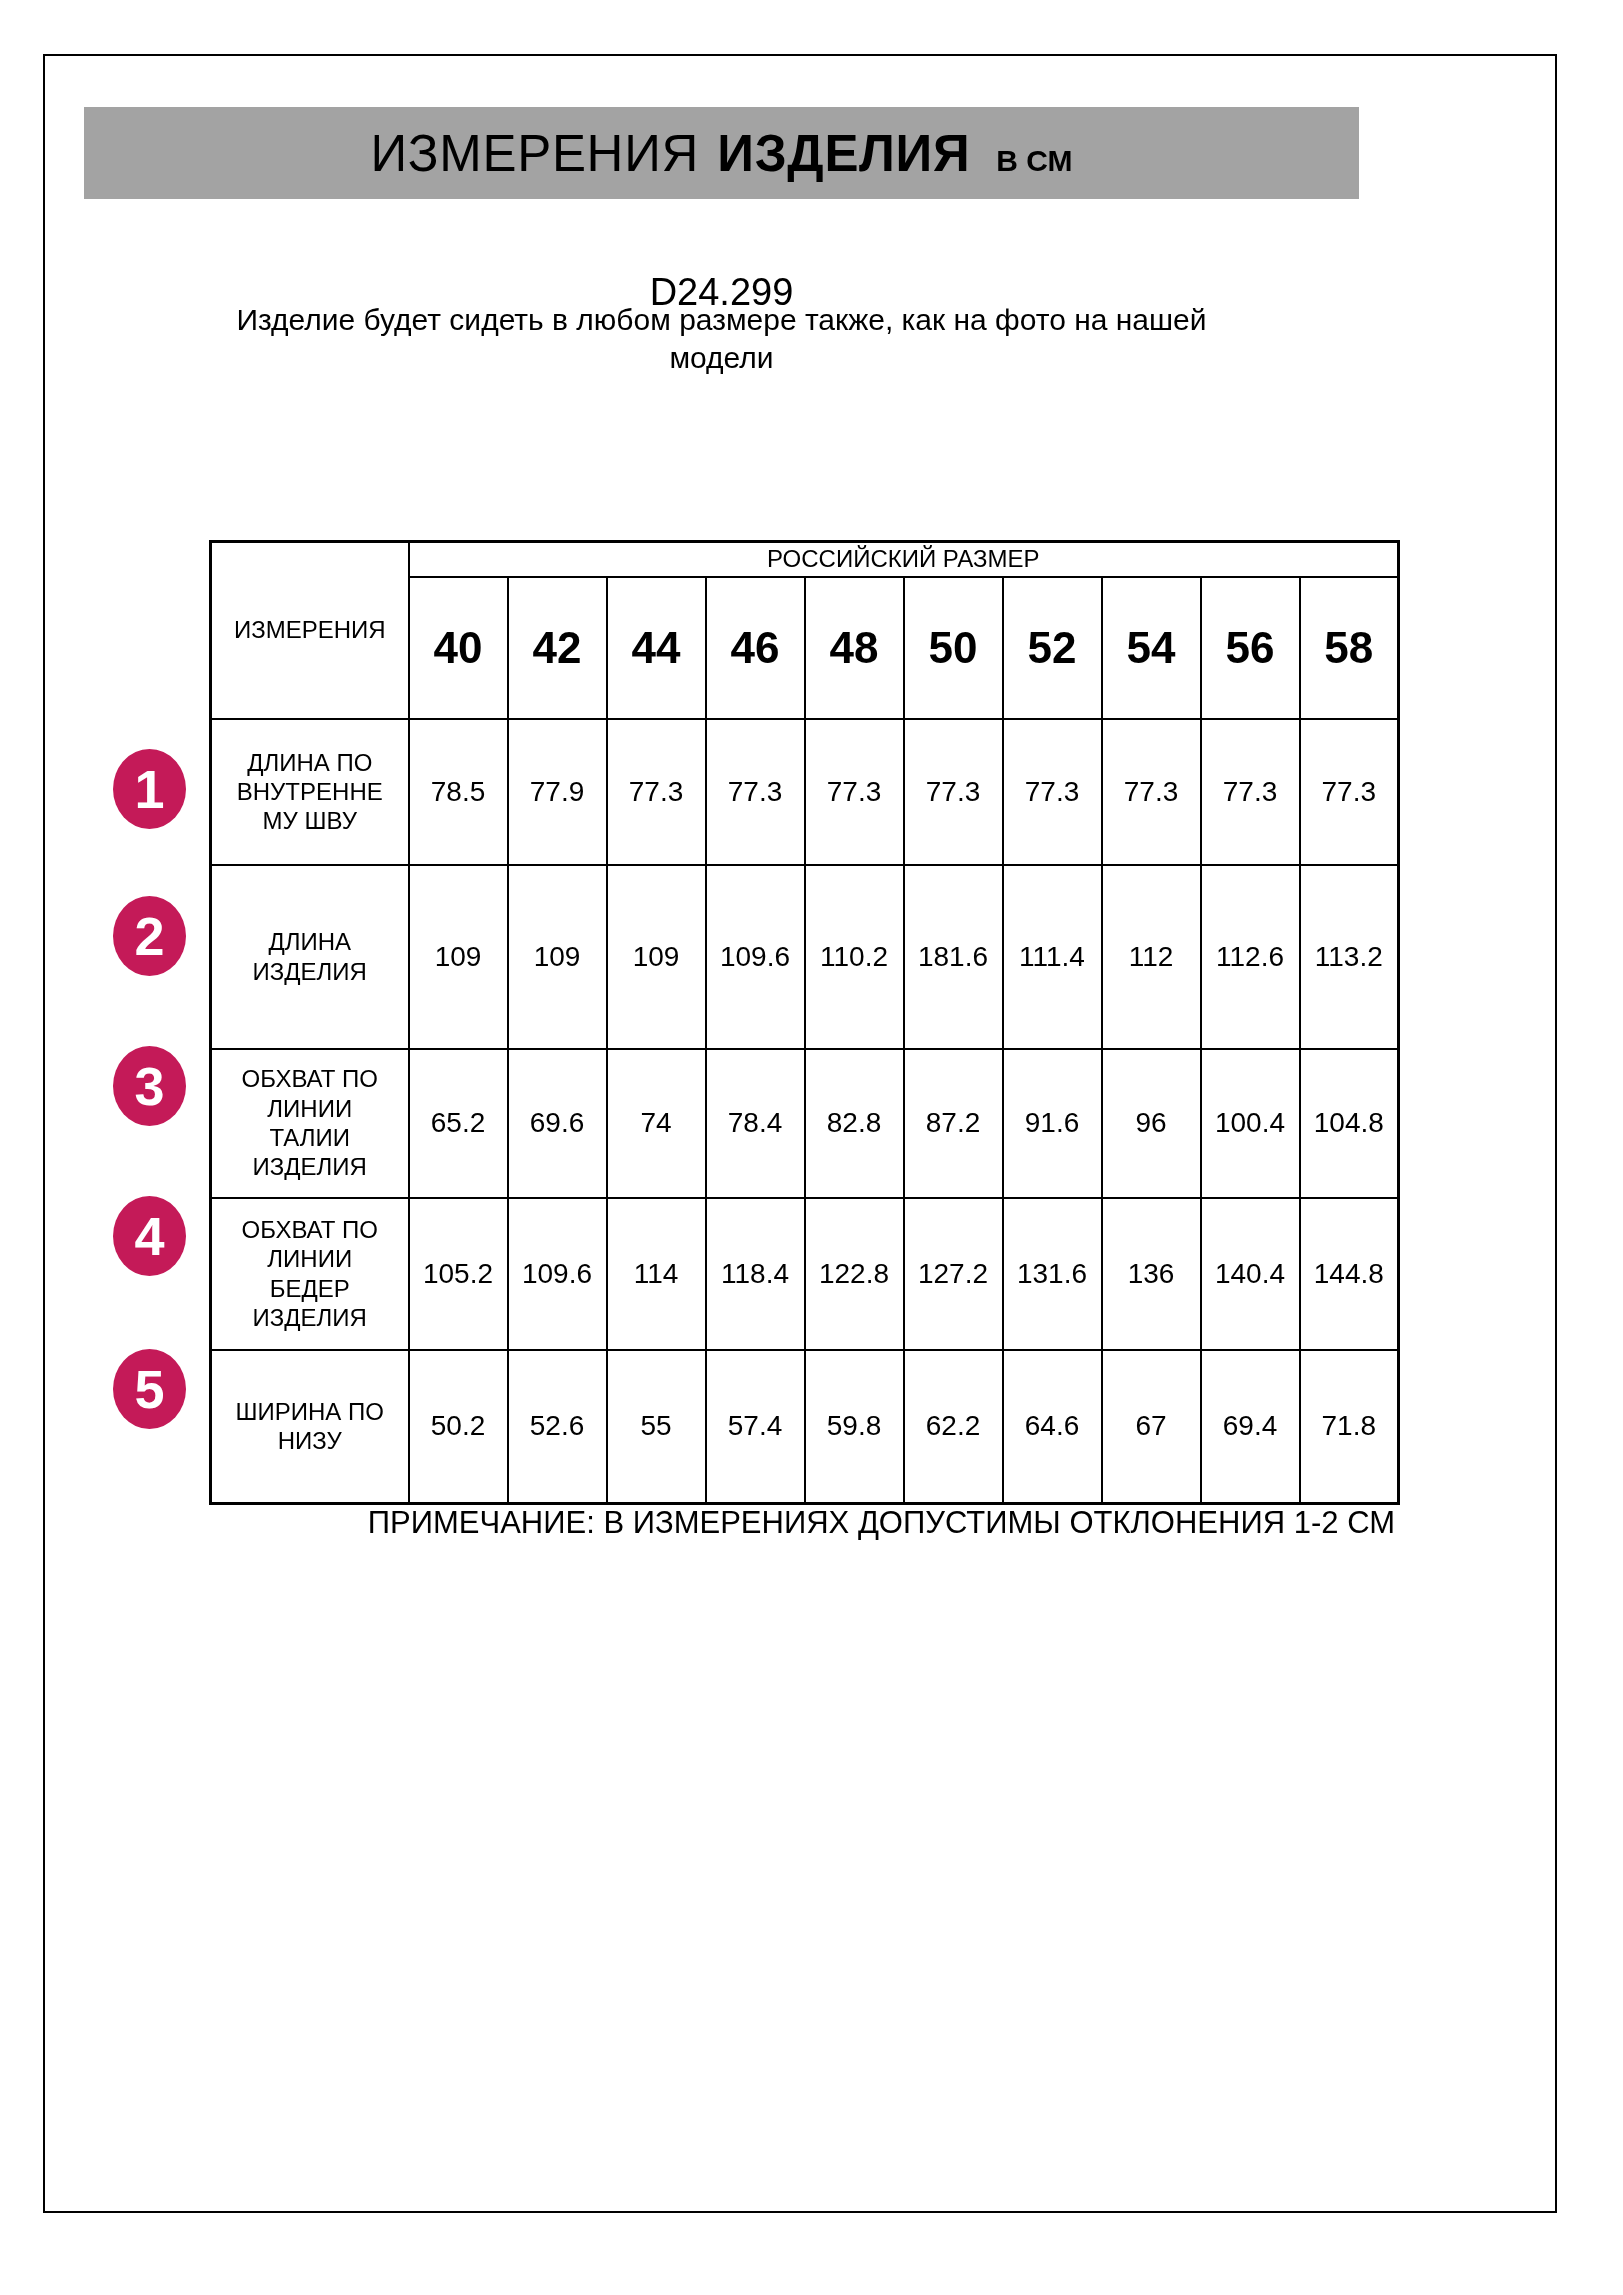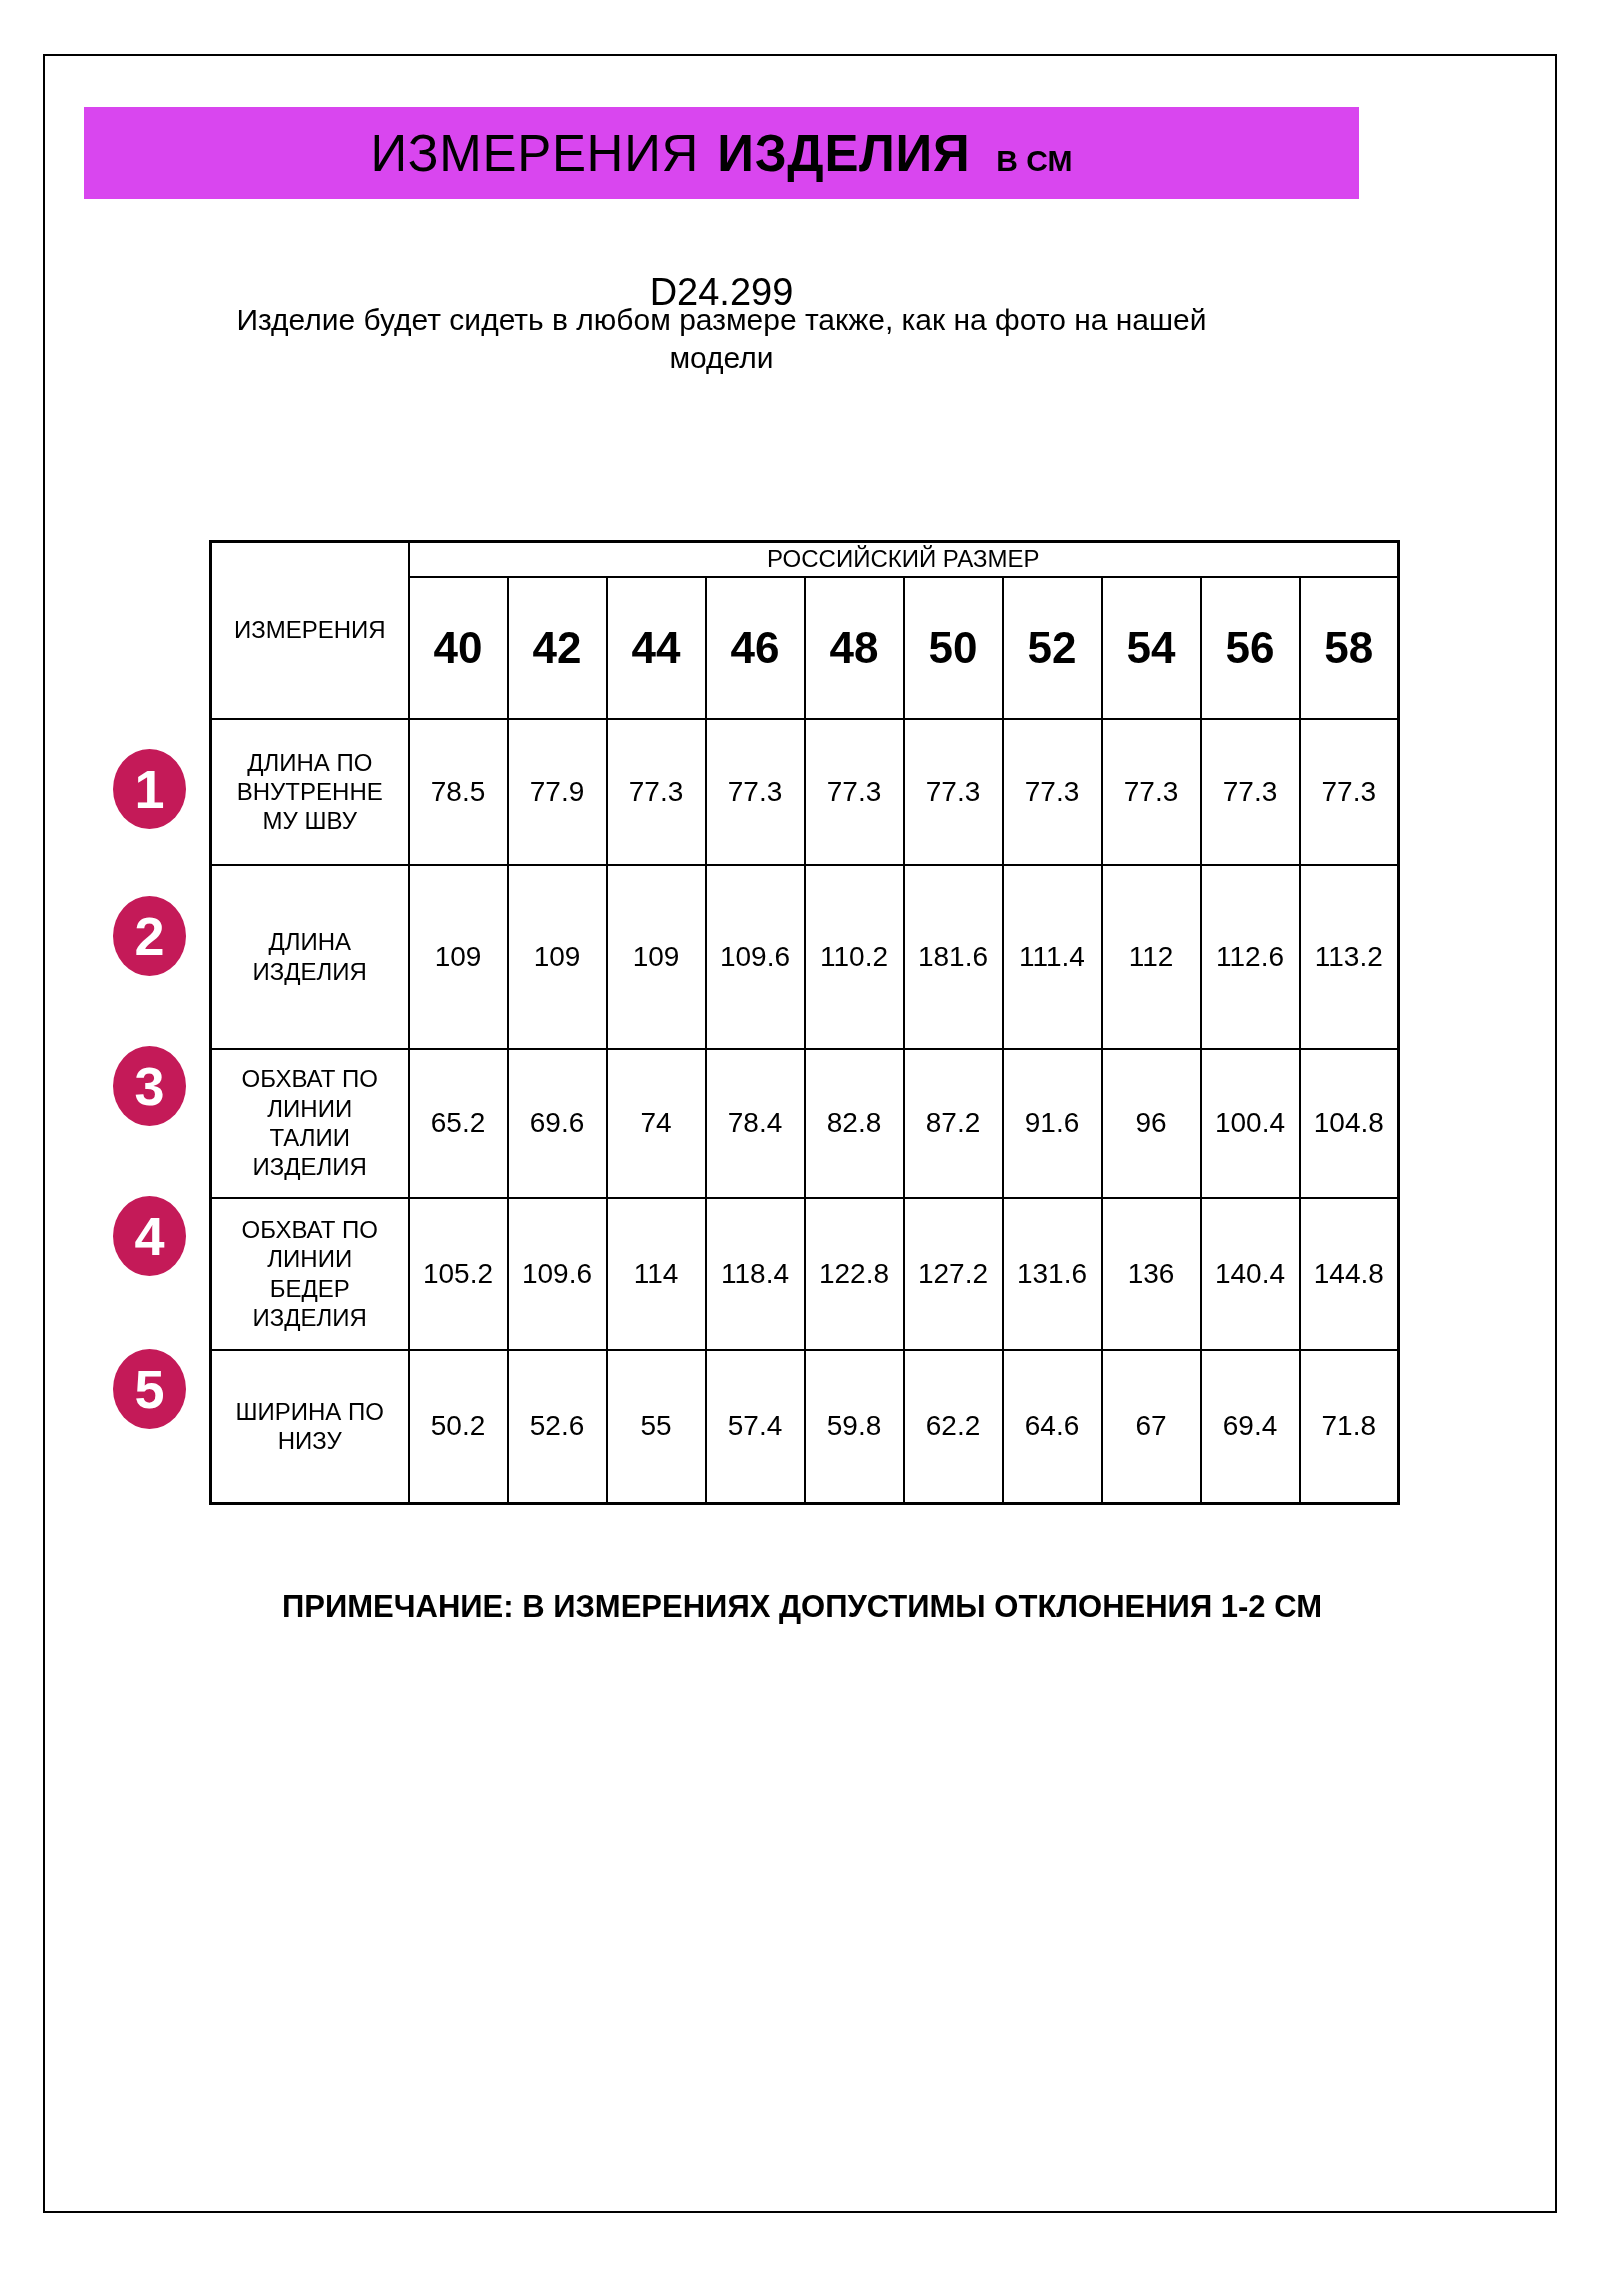--- a/index.html
+++ b/index.html
@@ -15,22 +15,22 @@
     position:absolute;left:84px;top:107px;width:1275px;height:92px;
     display:flex;align-items:center;justify-content:center;
   }
   .title-inner{white-space:nowrap;}
   .title-main{font-size:51px;letter-spacing:0.7px;}
   .title-accent{font-size:51px;font-weight:bold;letter-spacing:0.7px;margin-left:18.3px;}
   .title-unit{font-size:30px;font-weight:bold;margin-left:26px;}
   .content{position:absolute;left:84px;width:1275px;text-align:center;}
   .code{top:243px;font-size:38px;margin-top:28px;}
   .subtitle{top:301px;font-size:30px;line-height:1.28;white-space:pre-line;}
-  .note{position:absolute;left:209px;width:1186px;top:1589px;text-align:center;
-        font-size:31px;font-weight:bold;}
+  .note{position:absolute;left:209px;width:1186px;top:1505px;text-align:right;
+        font-size:31px;font-weight:normal;}
   table.meas{
     position:absolute;left:209px;top:540px;
     border-collapse:collapse;table-layout:fixed;width:1186px;
     border:3.9px solid #000;
   }
   table.meas td{
     border:2px solid #000;text-align:center;vertical-align:middle;
     padding:0;overflow:hidden;
   }
   td.corner{font-size:24px;}
@@ -50,21 +50,21 @@
     position:absolute;left:113px;width:73px;height:80px;border-radius:50%;
     display:flex;align-items:center;justify-content:center;
     color:#fff;font-size:54px;font-weight:bold;
   }
 </style>
 </head>
 <body>
 
 <div class="page-border"></div>
 
-<div class="title-bar" style="background: #d946ef;">
+<div class="title-bar" style="background: #a3a3a3;">
   <div class="title-inner">
     <span class="title-main">ИЗМЕРЕНИЯ</span><span class="title-accent">ИЗДЕЛИЯ</span><span class="title-unit">В СМ</span>
   </div>
 </div>
 
 <div class="content code">D24.299</div>
 
 <div class="content subtitle">Изделие будет сидеть в любом размере также, как на фото на нашей
 модели</div>
 

